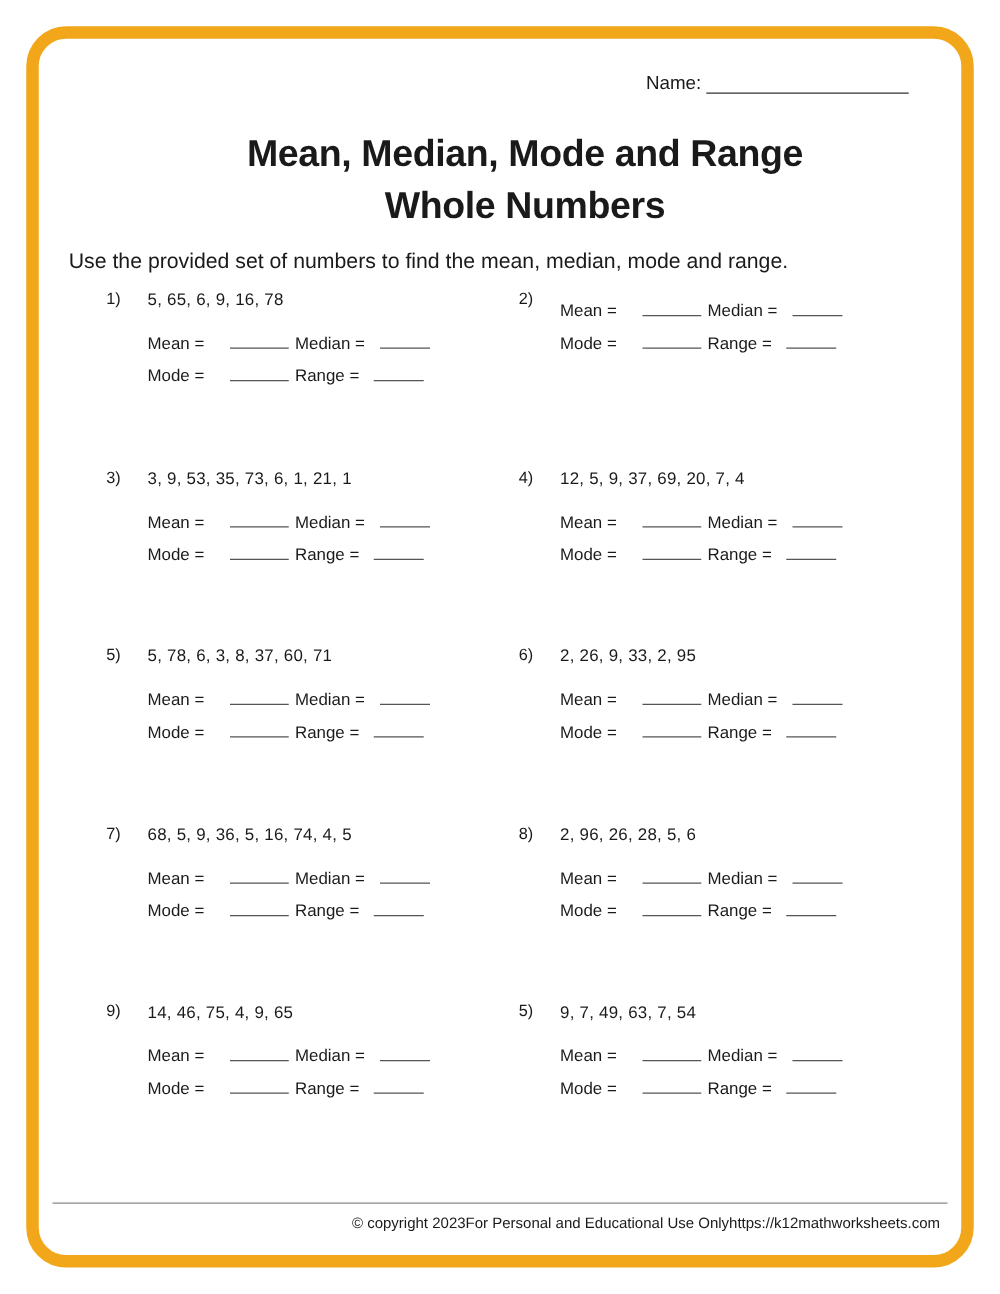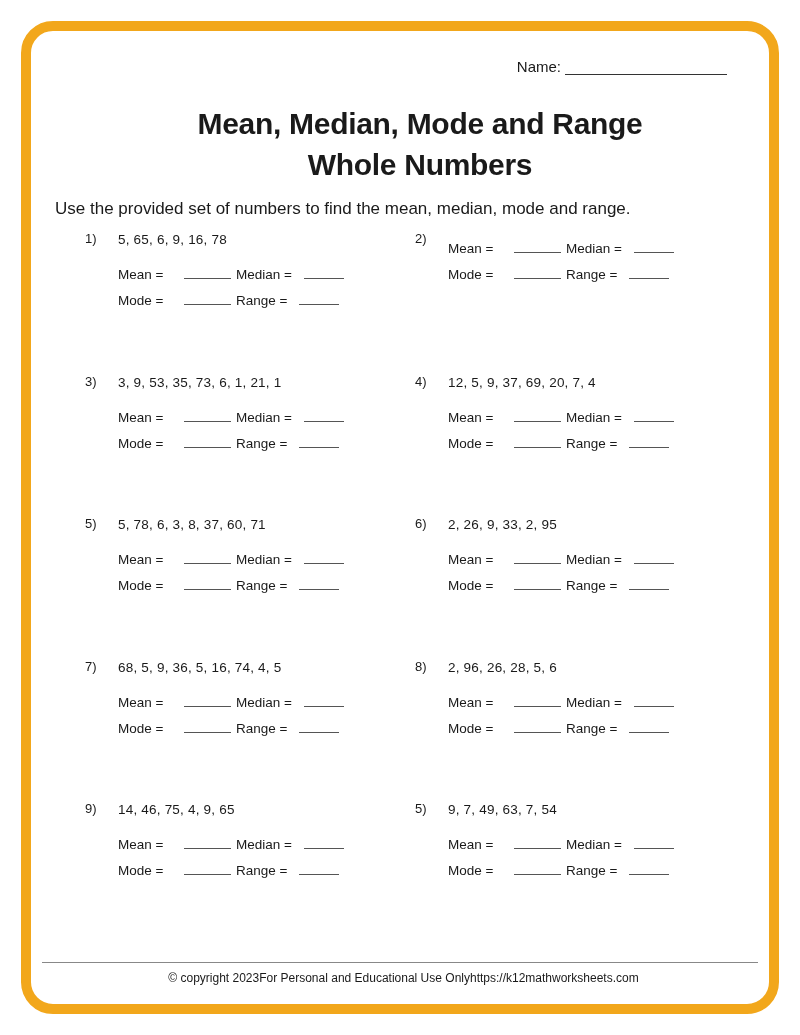--- a/index.html
+++ b/index.html
@@ -76,21 +76,21 @@
   .blank-2 { width: 40px; margin-left: 12px; }
   .footer-rule {
     position: absolute;
     top: 962px; left: 42px; right: 42px;
     border-top: 1.5px solid #888;
   }
   .footer-row {
     position: absolute;
     top: 971px; left: 55px; right: 48px;
     display: flex;
-    justify-content: center;
+    justify-content: flex-end;
     align-items: baseline;
     font-size: 12px;
   }
 </style>
 </head>
 <body>
 
 <div class="page-border"></div>
 
 <div class="name-row">

